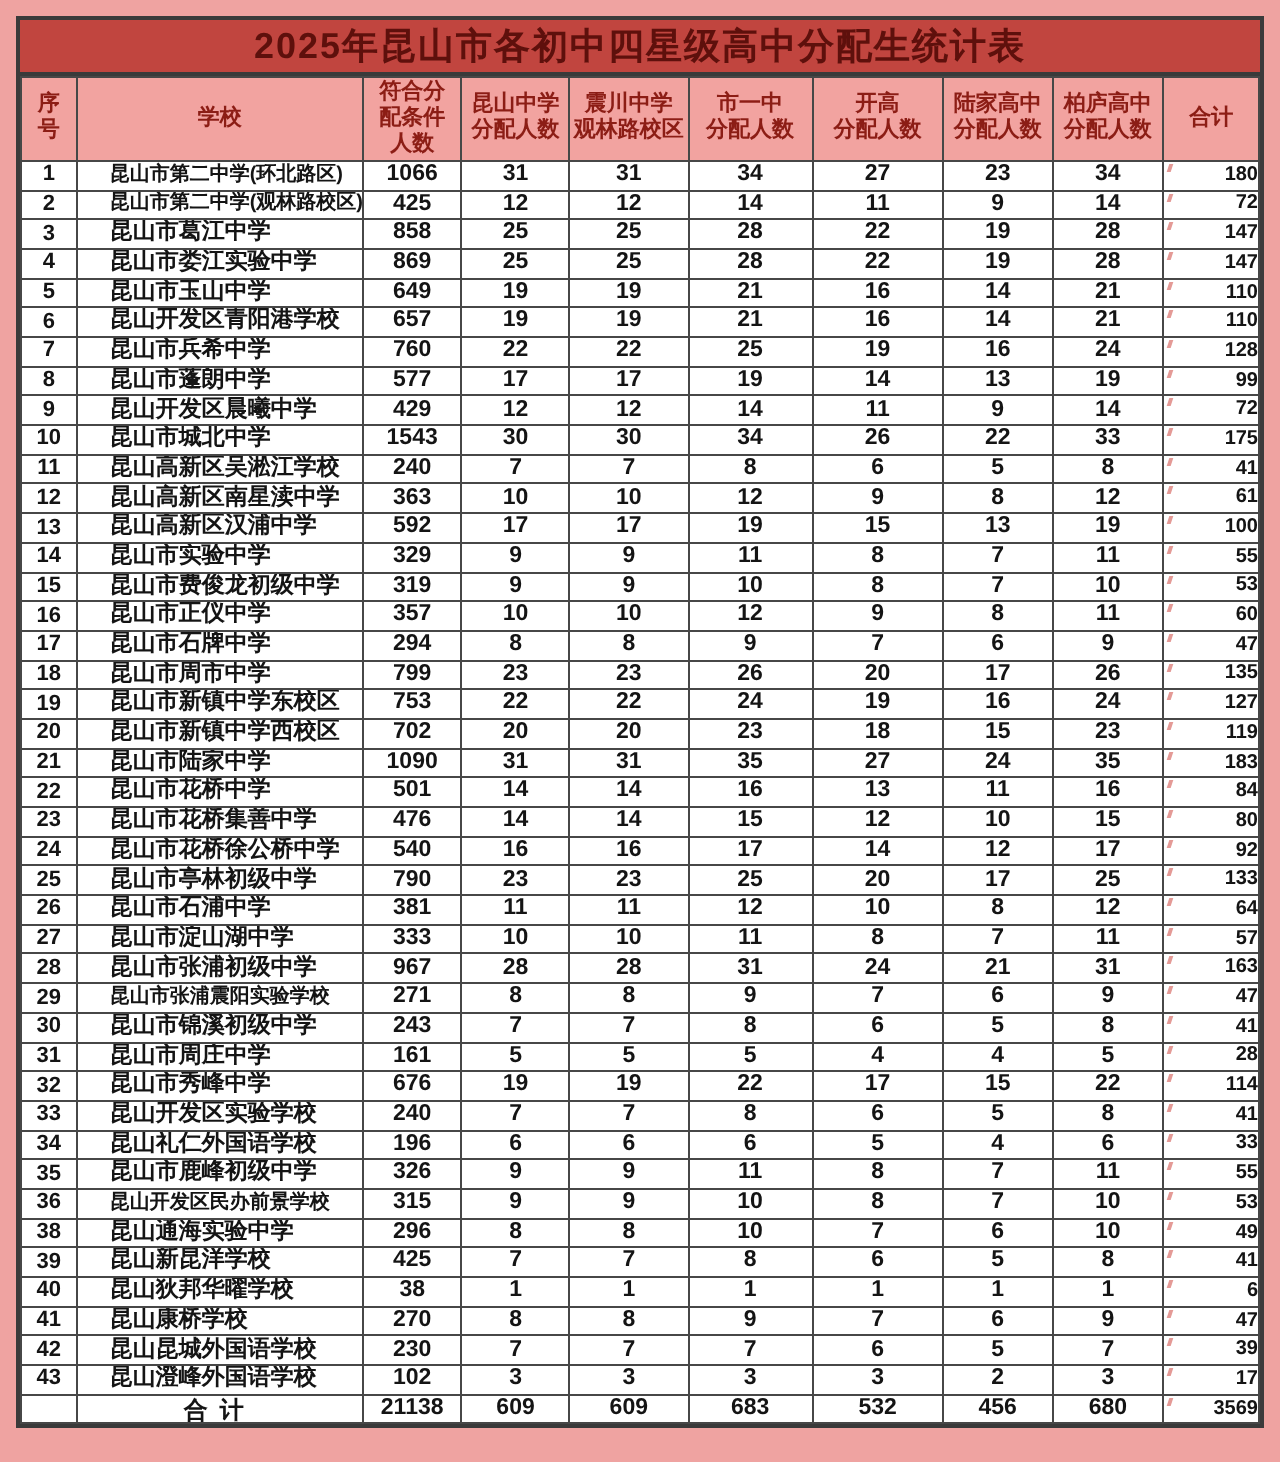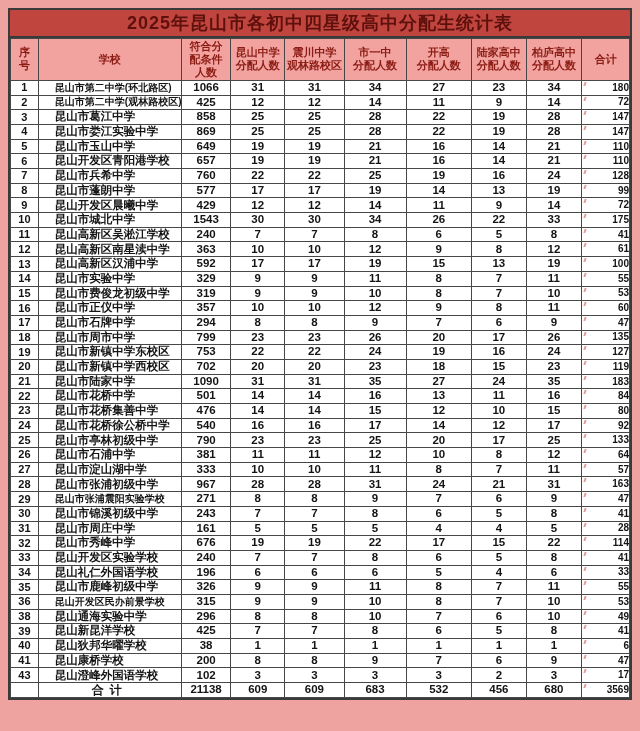--- a/index.html
+++ b/index.html
@@ -563,28 +563,40 @@
           <td class="col-zhenchuan">1</td>
           <td class="col-shiyizhong">1</td>
           <td class="col-kaigao">1</td>
           <td class="col-lujia">1</td>
           <td class="col-bailu">1</td>
           <td class="col-total">6</td>
         </tr>
         <tr>
           <td class="col-seq">41</td>
           <td class="col-school">昆山康桥学校</td>
-          <td class="col-eligible">200</td>
+          <td class="col-eligible">270</td>
           <td class="col-kunshan">8</td>
           <td class="col-zhenchuan">8</td>
           <td class="col-shiyizhong">9</td>
           <td class="col-kaigao">7</td>
           <td class="col-lujia">6</td>
           <td class="col-bailu">9</td>
           <td class="col-total">47</td>
+        </tr>
+        <tr>
+          <td class="col-seq">42</td>
+          <td class="col-school">昆山昆城外国语学校</td>
+          <td class="col-eligible">230</td>
+          <td class="col-kunshan">7</td>
+          <td class="col-zhenchuan">7</td>
+          <td class="col-shiyizhong">7</td>
+          <td class="col-kaigao">6</td>
+          <td class="col-lujia">5</td>
+          <td class="col-bailu">7</td>
+          <td class="col-total">39</td>
         </tr>
         <tr>
           <td class="col-seq">43</td>
           <td class="col-school">昆山澄峰外国语学校</td>
           <td class="col-eligible">102</td>
           <td class="col-kunshan">3</td>
           <td class="col-zhenchuan">3</td>
           <td class="col-shiyizhong">3</td>
           <td class="col-kaigao">3</td>
           <td class="col-lujia">2</td>

